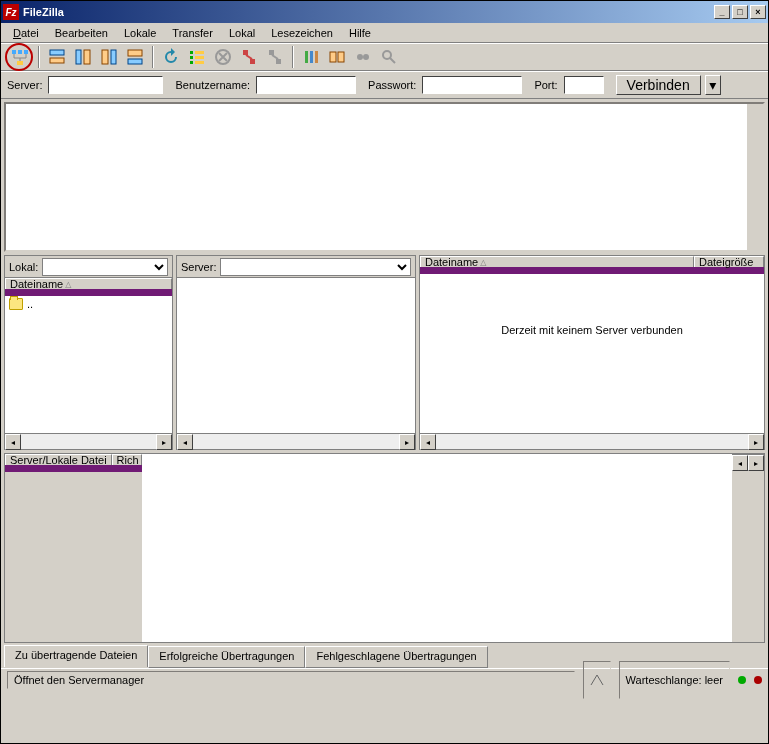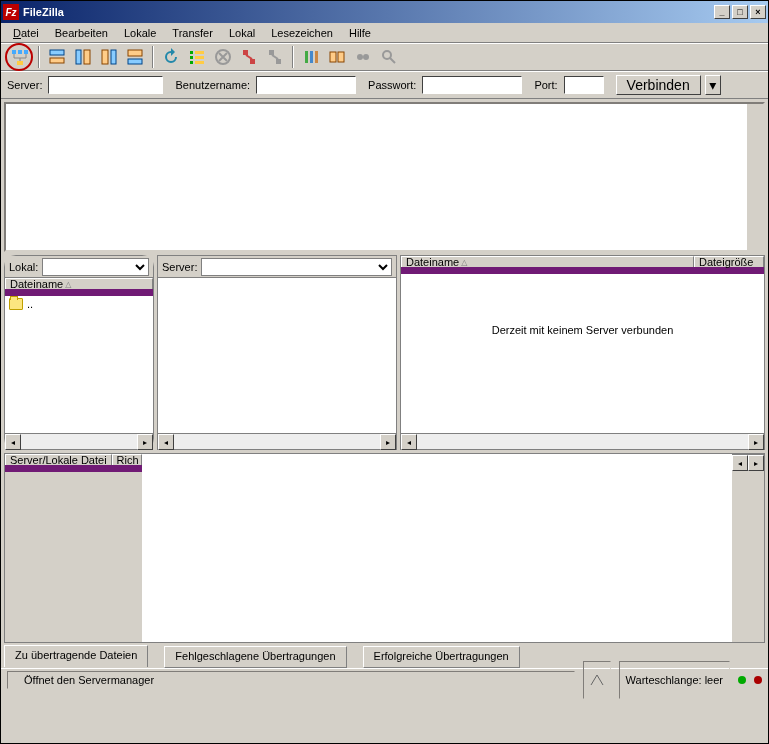--- a/index.html
+++ b/index.html
@@ -18,45 +18,45 @@
 .toolbar .circled { border: 2px solid #b00; border-radius: 50%; width: 28px; height: 28px; }
 .quickconnect { background: #d4d0c8; height: 28px; display: flex; align-items: center; padding: 2px 6px; border-top: 1px solid #fff; border-bottom: 1px solid #808080; gap: 4px; }
 .quickconnect label { margin-right: 2px; }
 .quickconnect input { border: 1px solid #808080; border-top-color: #404040; border-left-color: #404040; border-right-color: #fff; border-bottom-color: #fff; height: 18px; padding: 0 2px; background: #fff; font-family: inherit; font-size: 11px; }
 .quickconnect button { height: 20px; padding: 0 10px; background: #d4d0c8; border: 1px solid #fff; border-right-color: #404040; border-bottom-color: #404040; font-family: inherit; font-size: 14px; cursor: pointer; }
 .quickconnect .dropbtn { width: 16px; padding: 0; }
 .logpane { background: #fff; border: 2px inset #d4d0c8; margin: 3px; height: 150px; overflow: auto; position: relative; }
 .logpane .vscroll { position: absolute; right: 0; top: 0; bottom: 0; width: 16px; background: #d4d0c8; }
 .midsection { display: flex; gap: 3px; padding: 0 3px; height: 195px; }
 .pane { display: flex; flex-direction: column; border: 1px solid #808080; }
-.localtree { width: 150px; border-radius: 12px; }
+.localtree { width: 169px; }
 .remotetree { width: 240px; }
 .remotelist { flex: 1; }
 .paneheader { background: #d4d0c8; height: 22px; display: flex; align-items: center; padding: 0 4px; border-bottom: 1px solid #808080; }
 .paneheader label { margin-right: 4px; }
 .paneheader select, .paneheader .combo { flex: 1; height: 18px; border: 1px solid #808080; background: #fff; font-family: inherit; font-size: 11px; }
 .colheader { background: #d4d0c8; height: 18px; display: flex; border-bottom: 7px solid #701a75; }
 .colheader .col { padding: 2px 4px; border-right: 1px solid #808080; border-top: 1px solid #fff; border-left: 1px solid #fff; display: flex; align-items: center; gap: 2px; }
 .colheader .sortarrow { font-size: 8px; color: #808080; }
 .panebody { flex: 1; background: #fff; overflow: auto; position: relative; }
 .panebody .msg { position: absolute; top: 50px; left: 0; right: 0; text-align: center; color: #000; }
 .panebody .item { display: flex; align-items: center; padding: 2px 4px; gap: 4px; }
 .foldericon { width: 14px; height: 12px; background: #fce680; border: 1px solid #c0a000; border-radius: 1px; position: relative; }
 .foldericon::before { content: ''; position: absolute; top: -3px; left: 0; width: 6px; height: 3px; background: #fce680; border: 1px solid #c0a000; border-bottom: none; }
 .hscroll { height: 16px; background: #d4d0c8; display: flex; border-top: 1px solid #808080; }
 .hscroll .arrow { width: 16px; height: 16px; background: #d4d0c8; border: 1px solid #fff; border-right-color: #404040; border-bottom-color: #404040; display: flex; align-items: center; justify-content: center; font-size: 8px; }
 .hscroll .track { flex: 1; background: #eee; }
 .queuepane { margin: 3px; border: 1px solid #808080; height: 190px; display: flex; flex-direction: row; }
 .queuebody { flex: 1; background: #fff; }
-.tabs { display: flex; height: 22px; padding: 0 3px; gap: 16px; }
+.tabs { display: flex; height: 22px; padding: 0 3px; gap: 0; }
 .tabs .tab { padding: 3px 10px; background: #d4d0c8; border: 1px solid #808080; border-top: 1px solid #fff; border-left: 1px solid #fff; cursor: pointer; }
 .tabs .tab.active { background: #d4d0c8; border-bottom: none; font-weight: normal; position: relative; top: -1px; }
 .statusbar { height: 22px; background: #d4d0c8; display: flex; align-items: center; padding: 0 6px; border-top: 1px solid #fff; gap: 8px; }
 .statusbar .cell { border: 1px inset #d4d0c8; padding: 12px 6px; display: flex; align-items: center; gap: 4px; }
-.statusbar .stretch { flex: 1; border: 1px inset #d4d0c8; padding: 2px 16px; }
+.statusbar .stretch { flex: 1; border: 1px inset #d4d0c8; padding: 2px 6px; }
 .statusbar .led { width: 8px; height: 8px; border-radius: 50%; }
 .led.green { background: #0a0; }
 .led.red { background: #a00; }
 svg { display: block; }
 </style>
 </head>
 <body>
 
 <div class="window">
 
@@ -265,22 +265,22 @@
     <div class="queuebody"></div>
     <div class="hscroll">
         <div class="arrow">◂</div>
         <div class="track"></div>
         <div class="arrow">▸</div>
       </div>
   </div>
 
   <div class="tabs">
     <div class="tab active">Zu übertragende Dateien</div>
+    <div class="tab">Erfolgreiche Übertragungen</div>
     <div class="tab">Fehlgeschlagene Übertragungen</div>
-    <div class="tab">Erfolgreiche Übertragungen</div>
   </div>
 
   <div class="statusbar">
     <div class="stretch">Öffnet den Servermanager</div>
     <div class="cell">
         <svg width="14" height="12">
           <path d="M1 11l6-10 6 10" fill="none" stroke="#666"></path>
         </svg>
       </div>
     <div class="cell">

